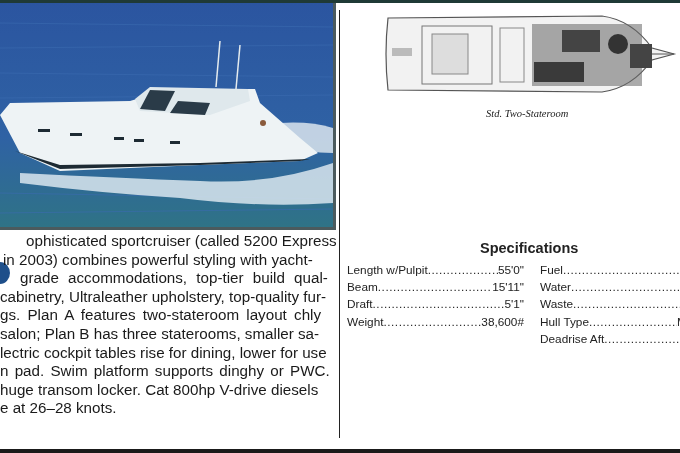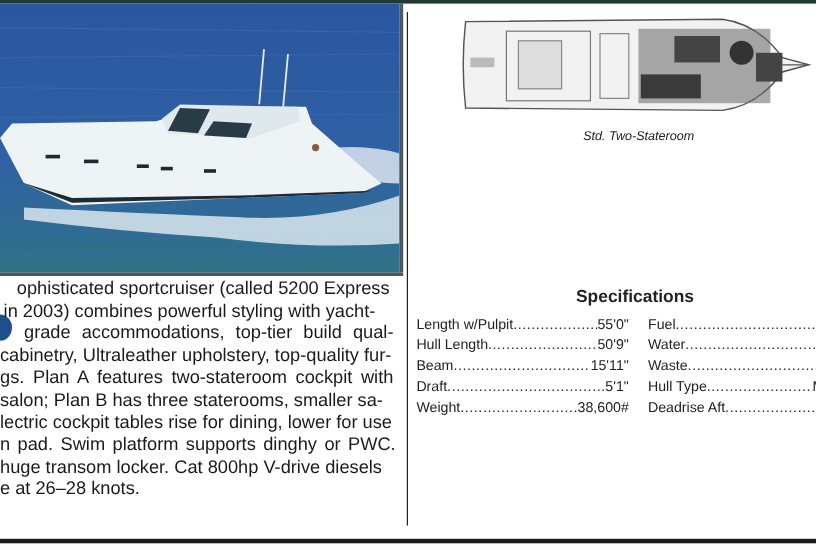--- a/index.html
+++ b/index.html
@@ -7,21 +7,21 @@
   .topbar{position:absolute;left:0;top:0;width:680px;height:3px;background:#1f3a36;}
   .bottombar{position:absolute;left:0;top:449px;width:680px;height:4px;background:#1a1a1a;}
   .photo{position:absolute;left:0;top:3px;width:333px;height:224px;overflow:hidden;background:#2e5fa0;}
   .photo-frame{position:absolute;left:333px;top:3px;width:3px;height:224px;background:#4b5a5d;}
   .photo-under{position:absolute;left:0;top:227px;width:336px;height:3px;background:#4b5a5d;}
   .col-rule{position:absolute;left:339px;top:10px;width:1px;height:428px;background:#222;}
   .body-text{position:absolute;left:0;top:232px;width:334px;font-size:15.2px;line-height:18.6px;text-align:justify;}
   .body-text p{margin:0;white-space:nowrap;}
   .dropcap{position:absolute;left:-10px;top:262px;width:20px;height:22px;border-radius:50%;background:#1e4f8a;}
   .plan{position:absolute;left:382px;top:8px;width:300px;height:92px;}
-  .plan-caption{position:absolute;left:486px;top:108px;font-family:Liberation Sans, sans-serif;font-style:italic;font-size:10.5px;color:#222;}
+  .plan-caption{position:absolute;left:486px;top:108px;font-family:Liberation Serif, serif;font-style:italic;font-size:10.5px;color:#222;}
   .spec-title{position:absolute;left:480px;top:240px;font-size:14.5px;font-weight:bold;color:#222;text-align:right;}
   .spec-col{position:absolute;top:262px;font-size:11.8px;line-height:17.2px;color:#222;}
   .spec-col.left{left:347px;width:177px;}
   .spec-col.right{left:540px;width:160px;}
   .row{display:flex;white-space:nowrap;overflow:hidden;justify-content:space-between;}
   .row .lab{flex:0 0 auto;}
   .row .dots{flex:1 1 auto;overflow:hidden;}
   .row .dots::before{content:"................................................................................";letter-spacing:0.5px;}
   .row .val{flex:0 0 auto;}
 </style>
@@ -66,25 +66,25 @@
     </g>
     <circle cx="263" cy="120" r="3" fill="#8a5a3c"></circle>
   </svg>
 </div>
 <div class="photo-frame"></div>
 <div class="photo-under"></div>
 
 <div class="dropcap"></div>
 
 <div class="body-text">
-  <p style="padding-left:14px">ophisticated sportcruiser (called 5200 Express</p>
+  <p style="padding-left:26px">ophisticated sportcruiser (called 5200 Express</p>
   <p style="padding-left:3px"> in 2003) combines powerful styling with yacht-</p>
   <p style="padding-left:20px;word-spacing:5px">  grade accommodations, top-tier build qual-</p>
   <p>cabinetry, Ultraleather upholstery, top-quality fur-</p>
-  <p style="word-spacing:3px">gs. Plan A features two-stateroom cockpit with</p>
+  <p style="word-spacing:3px">gs. Plan A features two-stateroom layout chly</p>
   <p>salon; Plan B has three staterooms, smaller sa-</p>
   <p>lectric cockpit tables rise for dining, lower for use</p>
   <p style="word-spacing:2px">n pad. Swim platform supports dinghy or PWC.</p>
   <p>huge transom locker. Cat 800hp V-drive diesels</p>
   <p>e at 26–28 knots.</p>
 </div>
 
 <div class="col-rule"></div>
 
 <div class="plan">
@@ -104,25 +104,20 @@
 </div>
 <div class="plan-caption">Std. Two-Stateroom</div>
 
 <div class="spec-title">Specifications</div>
 
 <div class="spec-col left">
   <div class="row">
     <span class="lab">Length w/Pulpit</span>
       <span class="dots"></span>
       <span class="val">55'0"</span>
-  </div>
-  <div class="row">
-    <span class="lab">Hull Length</span>
-      <span class="dots"></span>
-      <span class="val">50'9"</span>
   </div>
   <div class="row">
     <span class="lab">Beam</span>
       <span class="dots"></span>
       <span class="val">15'11"</span>
   </div>
   <div class="row">
     <span class="lab">Draft</span>
       <span class="dots"></span>
       <span class="val">5'1"</span>

